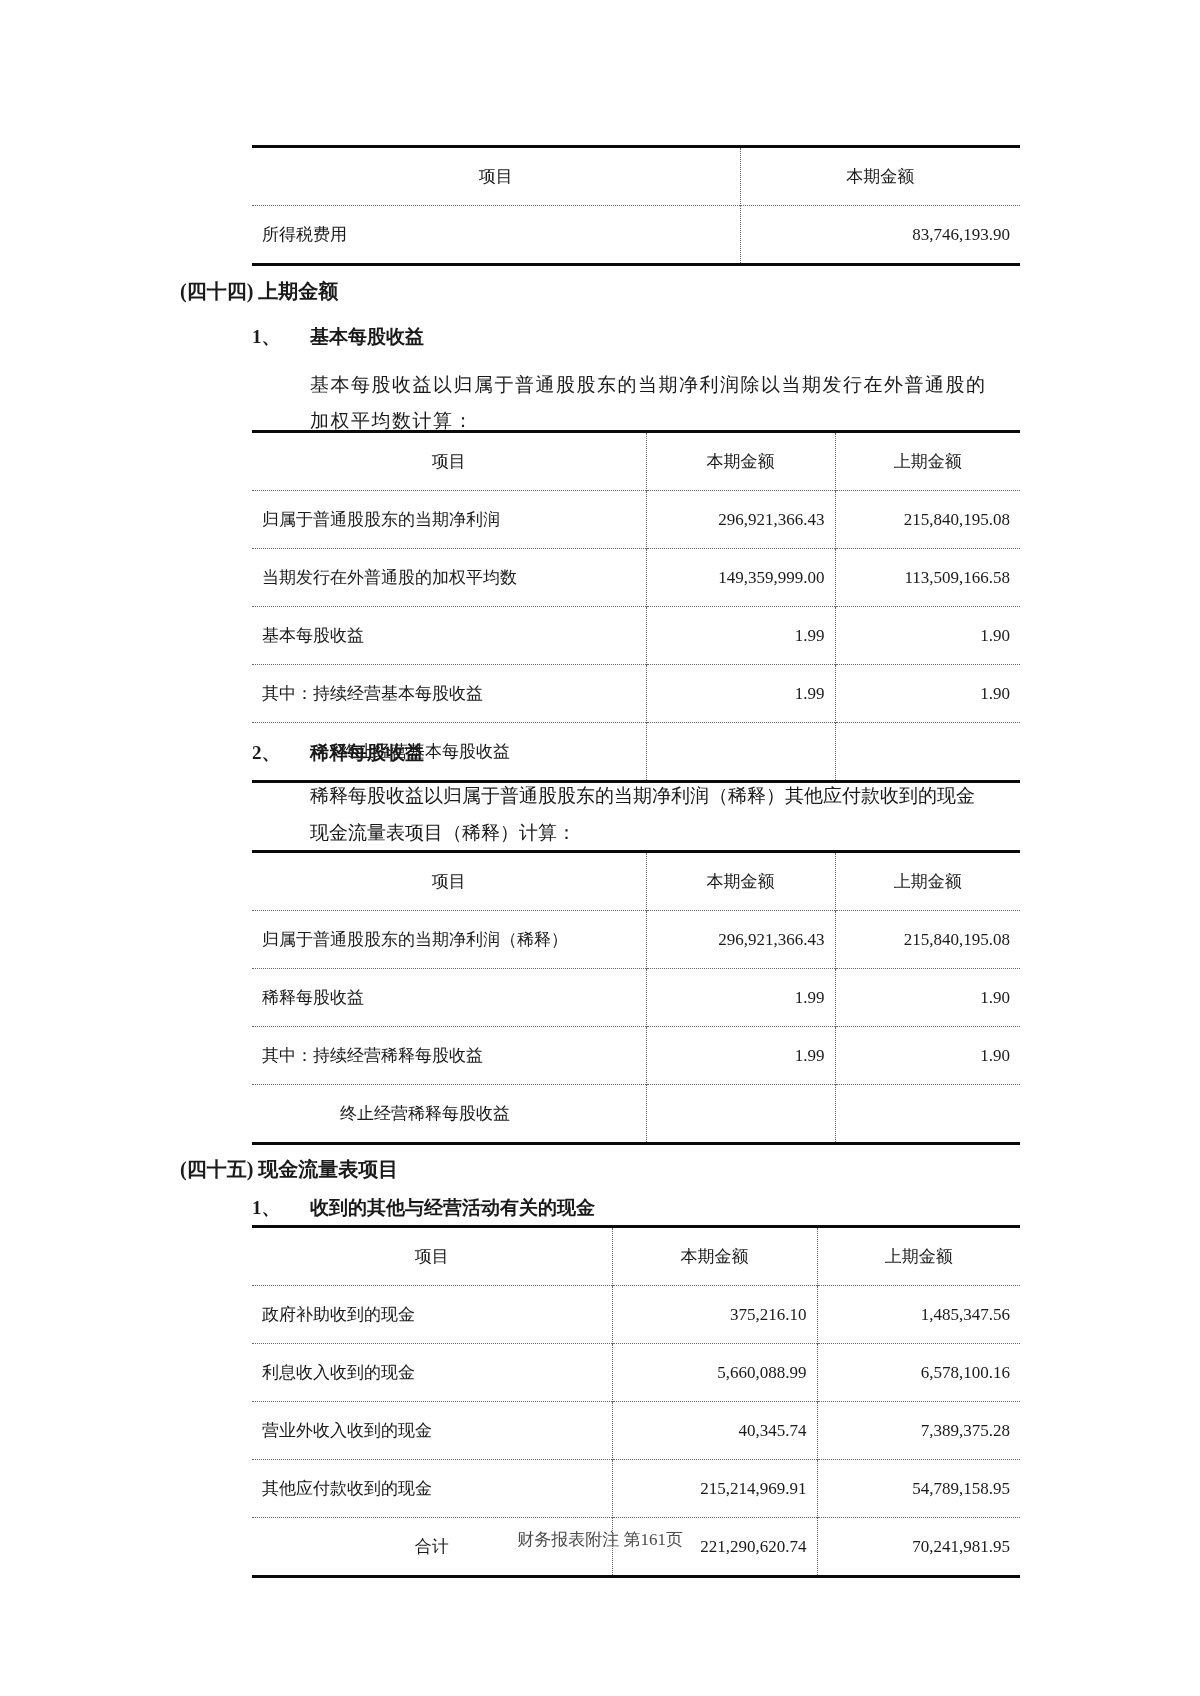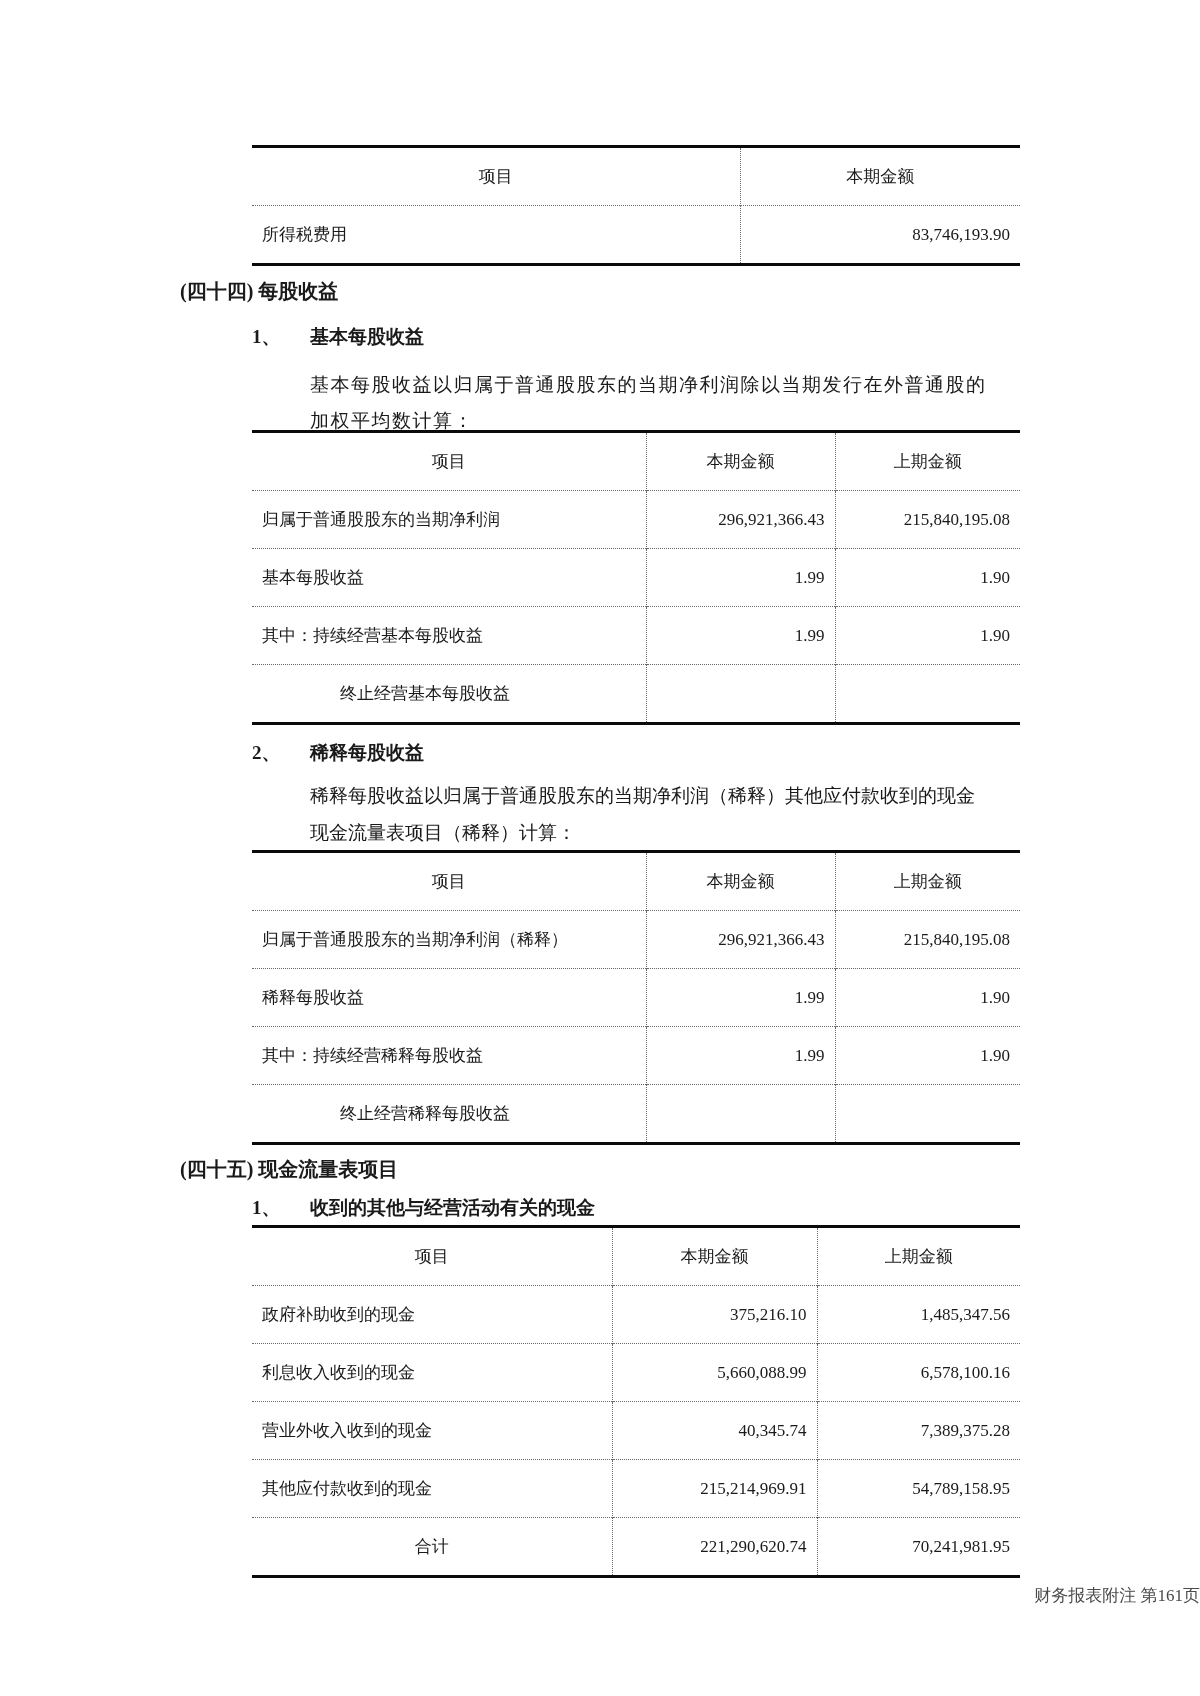--- a/index.html
+++ b/index.html
@@ -64,21 +64,21 @@
       <td>项目</td>
       <td>本期金额</td>
     </tr>
     <tr style="height:43px">
       <td class="item">所得税费用</td>
       <td class="num">83,746,193.90</td>
     </tr>
   </tbody>
     </table>
 
-  <div class="abs sec-heading" style="left:180px; top:278px;">(四十四) 每股收益</div>
+  <div class="abs sec-heading" style="left:180px; top:278px;">(四十四) 上期金额</div>
 
   <div class="abs sub-num" style="left:252px; top:324px;">1、</div>
   <div class="abs sub-title" style="left:310px; top:324px;">基本每股收益</div>
 
   <div class="abs para-line ls" style="left:310px; top:372px;">基本每股收益以归属于普通股股东的当期净利润除以当期发行在外普通股的</div>
   <div class="abs para-line ls" style="left:310px; top:408px;">加权平均数计算：</div>
 
   <table class="fin" style="left:252px; top:430px; width:768px;">
     <colgroup>
         <col style="width:394px">
@@ -90,20 +90,25 @@
       <td>项目</td>
       <td>本期金额</td>
       <td>上期金额</td>
     </tr>
     <tr style="height:44px">
       <td class="item">归属于普通股股东的当期净利润</td>
       <td class="num">296,921,366.43</td>
       <td class="num">215,840,195.08</td>
     </tr>
     <tr style="height:44px">
+      <td class="item">当期发行在外普通股的加权平均数</td>
+      <td class="num">149,359,999.00</td>
+      <td class="num">113,509,166.58</td>
+    </tr>
+    <tr style="height:44px">
       <td class="item">基本每股收益</td>
       <td class="num">1.99</td>
       <td class="num">1.90</td>
     </tr>
     <tr style="height:44px">
       <td class="item">其中：持续经营基本每股收益</td>
       <td class="num">1.99</td>
       <td class="num">1.90</td>
     </tr>
     <tr style="height:44px">
@@ -193,15 +198,15 @@
       <td class="num">54,789,158.95</td>
     </tr>
     <tr style="height:41px">
       <td class="item total">合计</td>
       <td class="num">221,290,620.74</td>
       <td class="num">70,241,981.95</td>
     </tr>
   </tbody>
     </table>
 
-  <div class="abs footer" style="top:1584px;text-align:right;">财务报表附注 第161页</div>
+  <div class="abs footer" style="top:1528px;">财务报表附注 第161页</div>
 
 </div>
 
 </body></html>

